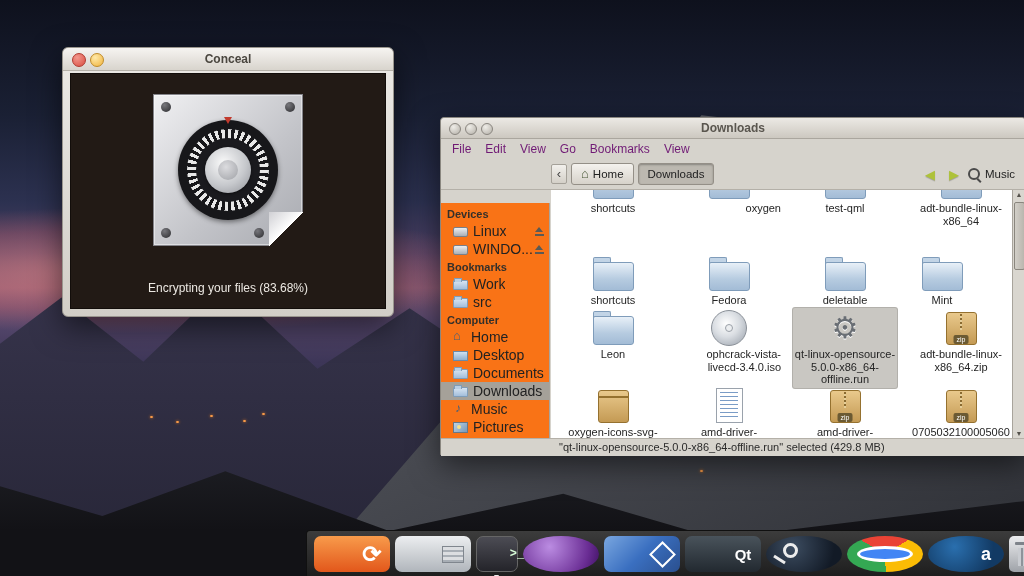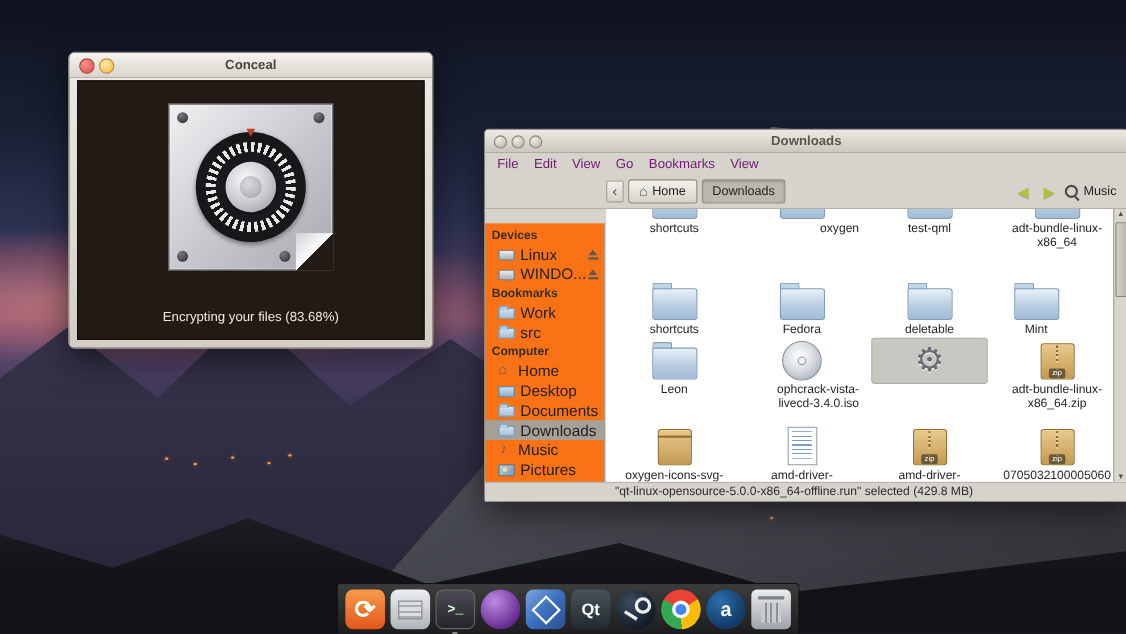--- a/index.html
+++ b/index.html
@@ -141,21 +141,21 @@
   .sarrow.up{top:1px}.sarrow.down{bottom:1px}
   .thumb{position:absolute;left:1px;top:12px;width:9px;height:66px;border:1px solid #8a867e;border-radius:2px;
     background:linear-gradient(90deg,#d2cfc8,#bab6ae);}
   .statusbar{height:17px;border-top:1px solid #b4b0a8;background:#d6d3cc;font-size:11px;color:#2a2a2a;
     line-height:16px;padding-left:118px;white-space:nowrap;overflow:hidden;}
 
   
   .dock{position:absolute;left:306px;top:530px;height:46px;padding:0 7px;display:flex;align-items:center;gap:5px;
     background:linear-gradient(#3c3c3c,#1d1d1d);border:1px solid #101010;border-bottom:none;border-radius:4px 4px 0 0;}
   .dk{width:36px;height:36px;border-radius:7px;position:relative;flex:0 0 auto;display:flex;
-    align-items:center;justify-content:center;color:#fff;font-weight:bold;font-size:15px;}
+    align-items:center;justify-content:center;color:#fff;font-weight:bold;font-size:15px;padding-left:40px;}
   .run-dot{position:absolute;left:50%;bottom:-7px;width:5px;height:3px;margin-left:-3px;background:#ececec;border-radius:1px;}
   .dk-sync{background:linear-gradient(#f89b4b,#e2571b);}
   .dk-sync::after{content:"⟳";font-size:23px;line-height:34px;}
   .dk-file-archiver{background:linear-gradient(#eceef0,#b0b5bb);}
   .dk-file-archiver::after{content:"";width:20px;height:15px;border:1px solid #80868e;
     background:repeating-linear-gradient(180deg,#dcdee1 0 3px,#a8aeb5 3px 5px);}
   .dk-terminal{background:linear-gradient(#4c4c54,#24242a);border:1px solid #666;box-sizing:border-box;}
   .dk-terminal::after{content:">_";font-family:"Liberation Mono",monospace;font-size:12px;color:#d9ffd9;}
   .dk-web-browser{background:radial-gradient(circle at 35% 30%,#bb8ce2,#6a2d94 70%,#3d1060);border-radius:50%;}
   .dk-virtualbox{background:linear-gradient(135deg,#7aa7e0 0%,#3a6fc0 50%,#2a4f8e 100%);}
@@ -336,20 +336,21 @@
             <div class="fi" style="left: 10px; top: 118px;">
               <div class="fic fic-folder"></div>
               <div class="flbl">Leon</div>
             </div>
             <div class="fi" style="left: 126px; top: 118px; text-align: right;">
               <div class="fic fic-disc"></div>
               <div class="flbl">ophcrack-vista-livecd-3.4.0.iso</div>
             </div>
             <div class="fi selected" style="left: 242px; top: 118px;">
               <div class="fic fic-installer"></div>
+              <div class="flbl">qt-linux-opensource-5.0.0-x86_64-offline.run</div>
             </div>
             <div class="fi" style="left: 358px; top: 118px;">
               <div class="fic fic-zip">
                 <span class="zipband">zip</span>
               </div>
               <div class="flbl">adt-bundle-linux-x86_64.zip</div>
             </div>
             <div class="fi" style="left: 10px; top: 196px;">
               <div class="fic fic-archive"></div>
               <div class="flbl">oxygen-icons-svg-4.9.5-1-any.pkg.tar.</div>

